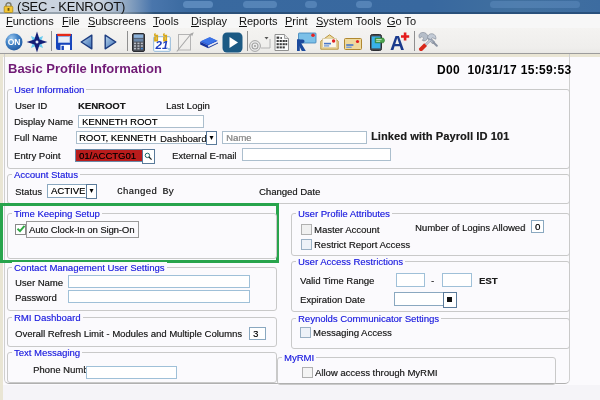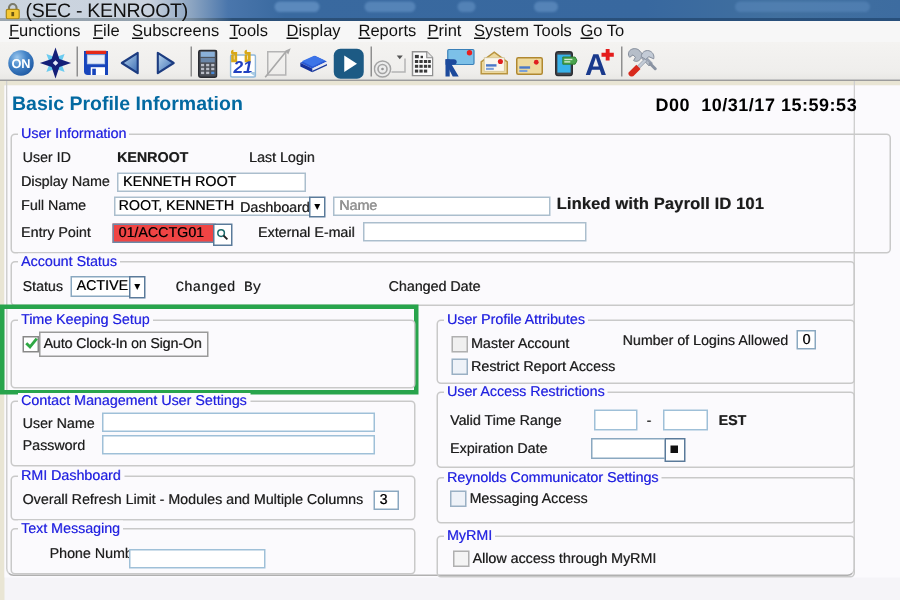--- a/index.html
+++ b/index.html
@@ -19,21 +19,21 @@
   #toolbar{left:0;top:28px;width:600px;height:25px;
      background:linear-gradient(#f4f3f1,#efeeec 80%,#e9e8e5);border-bottom:1px solid #9c9c9c;}
   .sep{position:absolute;top:3px;width:1px;height:20px;background:#8f8f8f;}
   .ico{position:absolute;}
   
   #beige{left:0;top:54px;width:600px;height:3px;background:#e9e5d4;}
   #beigeL{left:0;top:54px;width:3px;height:346px;background:#e9e5d4;}
   
   #content{left:3px;top:57px;width:597px;height:328px;background:#fbfafd;}
   #panel{left:4px;top:54px;width:564px;height:329px;border:1px solid #b0b0b0;border-top:none;border-radius:0 0 5px 5px;border-left-color:#cfcfcf;border-right-color:#cfcfcf;}
-  #pagetitle{left:8px;top:61px;font-size:13px;font-weight:bold;color:#0369a1;}
+  #pagetitle{left:8px;top:61px;font-size:13px;font-weight:bold;color:#701a75;}
   #stamp{left:437px;top:63px;font-size:12px;font-weight:bold;color:#000;letter-spacing:0.35px;}
   
   .fs{position:absolute;border:1px solid #c9c9c9;border-radius:3px;}
   .lg{position:absolute;top:-6px;left:4px;background:#fbfafd;padding:0 2px;color:#2121e0;font-size:9.5px;line-height:11px;white-space:nowrap;text-shadow:0.3px 0 0 rgba(33,33,224,0.5);}
   .lbl{position:absolute;white-space:nowrap;font-size:9.5px;color:#1c1c1c;line-height:12px;text-shadow:0.3px 0 0 rgba(20,20,20,0.55);}
   .in{position:absolute;background:#fff;border:1px solid #abbecd;font-size:9.5px;color:#000;line-height:12px;padding:0 0 0 3px;white-space:nowrap;text-shadow:0.3px 0 0 rgba(0,0,0,0.55);}
   .in2{position:absolute;background:#fff;border:1px solid #9fc0d8;}
   .cb{position:absolute;width:9px;height:9px;background:#fff;border:1px solid #9a9a9a;}
   .bld{font-weight:bold;}
 </style></head>
@@ -229,39 +229,39 @@
   </svg></div>
 </div>
 
 <div id="beige" class="abs"></div>
 <div id="beigeL" class="abs"></div>
 <div id="content" class="abs"></div>
 <div id="panel" class="abs"></div>
 <div id="pagetitle" class="abs">Basic Profile Information</div>
 <div id="stamp" class="abs">D00&nbsp; 10/31/17 15:59:53</div>
 
-<div class="fs" style="left:7px;top:89px;width:561px;height:78px;padding-left:24px;">
+<div class="fs" style="left:7px;top:89px;width:561px;height:78px;">
   <span class="lg">User Information</span>
 </div>
 <span class="lbl" style="left:15px;top:100px;">User ID</span>
 <span class="lbl bld" style="left:78px;top:100px;">KENROOT</span>
 <span class="lbl" style="left:166px;top:100px;">Last Login</span>
 
 <span class="lbl" style="left:14px;top:116px;">Display Name</span>
 <div class="in" style="left:78px;top:115px;width:121px;height:11px;">KENNETH ROOT</div>
 
 <span class="lbl" style="left:14px;top:132px;">Full Name</span>
 <div class="in" style="left:76px;top:131px;width:127px;height:11px;padding-left:2px;">ROOT, KENNETH</div>
 <span class="lbl" style="left:160px;top:133px;">Dashboard</span>
 <div class="abs" style="left:206px;top:131px;width:9px;height:12px;background:#fff;border:1px solid #5a7a9a;font-size:8px;line-height:11px;text-align:center;color:#000;">▾</div>
 <div class="in" style="left:222px;top:131px;width:140px;height:11px;color:#999;">Name</div>
 <span class="lbl bld" style="left:371px;top:130px;font-size:11px;letter-spacing:0.1px;">Linked with Payroll ID 101</span>
 
 <span class="lbl" style="left:14px;top:150px;">Entry Point</span>
-<div class="in" style="left:75px;top:149px;width:64px;height:11px;background:#ef4444;border-color:#6a8aa8;">01/ACCTG01</div>
+<div class="in" style="left:75px;top:149px;width:64px;height:11px;background:#b91c1c;border-color:#6a8aa8;">01/ACCTG01</div>
 <div class="abs" style="left:142px;top:149px;width:11px;height:13px;background:#fff;border:1px solid #5a7a9a;">
   <svg width="9" height="9" viewBox="0 0 9 9" style="margin:2px 0 0 1px;">
       <circle cx="3.4" cy="3.4" r="2.2" fill="none" stroke="#1a6a6a" stroke-width="1"></circle>
       <path d="M5 5 L7.6 7.6" stroke="#222" stroke-width="1.2"></path>
     </svg>
 </div>
 <span class="lbl" style="left:172px;top:150px;">External E-mail</span>
 <div class="in" style="left:242px;top:148px;width:144px;height:11px;"></div>
 
 <div class="fs" style="left:7px;top:174px;width:561px;height:28px;">
@@ -328,17 +328,17 @@
 <div class="abs" style="left:443px;top:292px;width:12px;height:14px;background:#fff;border:1px solid #5a7a9a;">
   <div style="position:absolute;left:3px;top:4px;width:5px;height:5px;background:#111;"></div>
 </div>
 
 <div class="fs" style="left:291px;top:318px;width:277px;height:29px;">
   <span class="lg">Reynolds Communicator Settings</span>
 </div>
 <div class="cb" style="left:300px;top:327px;background:#eef2f8;border-color:#9ab0c4;"></div>
 <span class="lbl" style="left:313px;top:327px;">Messaging Access</span>
 
-<div class="fs" style="left:291px;top:357px;width:277px;height:26px;">
+<div class="fs" style="left:277px;top:357px;width:277px;height:26px;">
   <span class="lg">MyRMI</span>
 </div>
 <div class="cb" style="left:302px;top:367px;background:#f4f4f4;border-color:#b0b0b0;"></div>
 <span class="lbl" style="left:315px;top:367px;">Allow access through MyRMI</span>
 
 </body></html>

